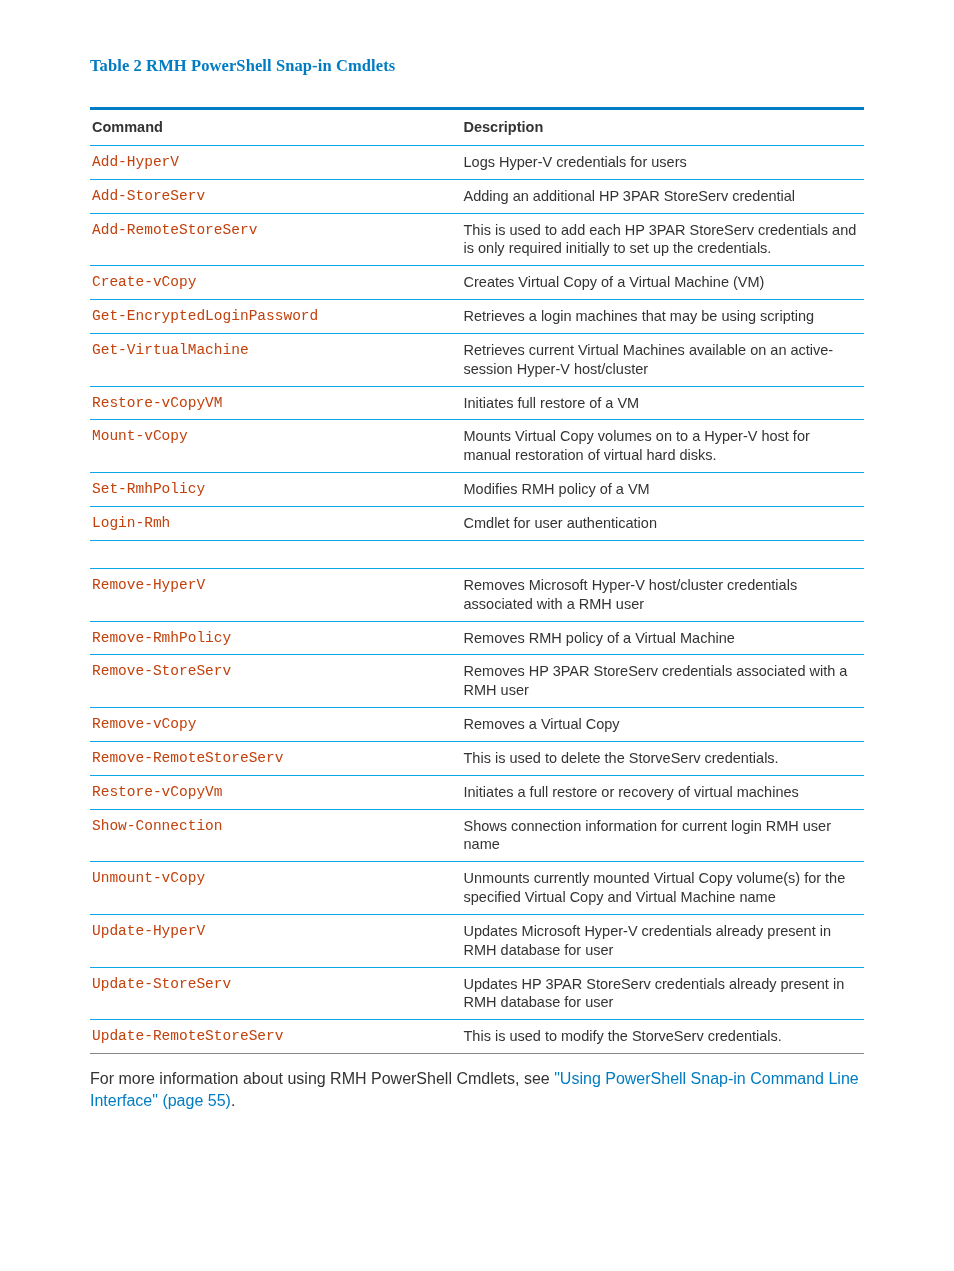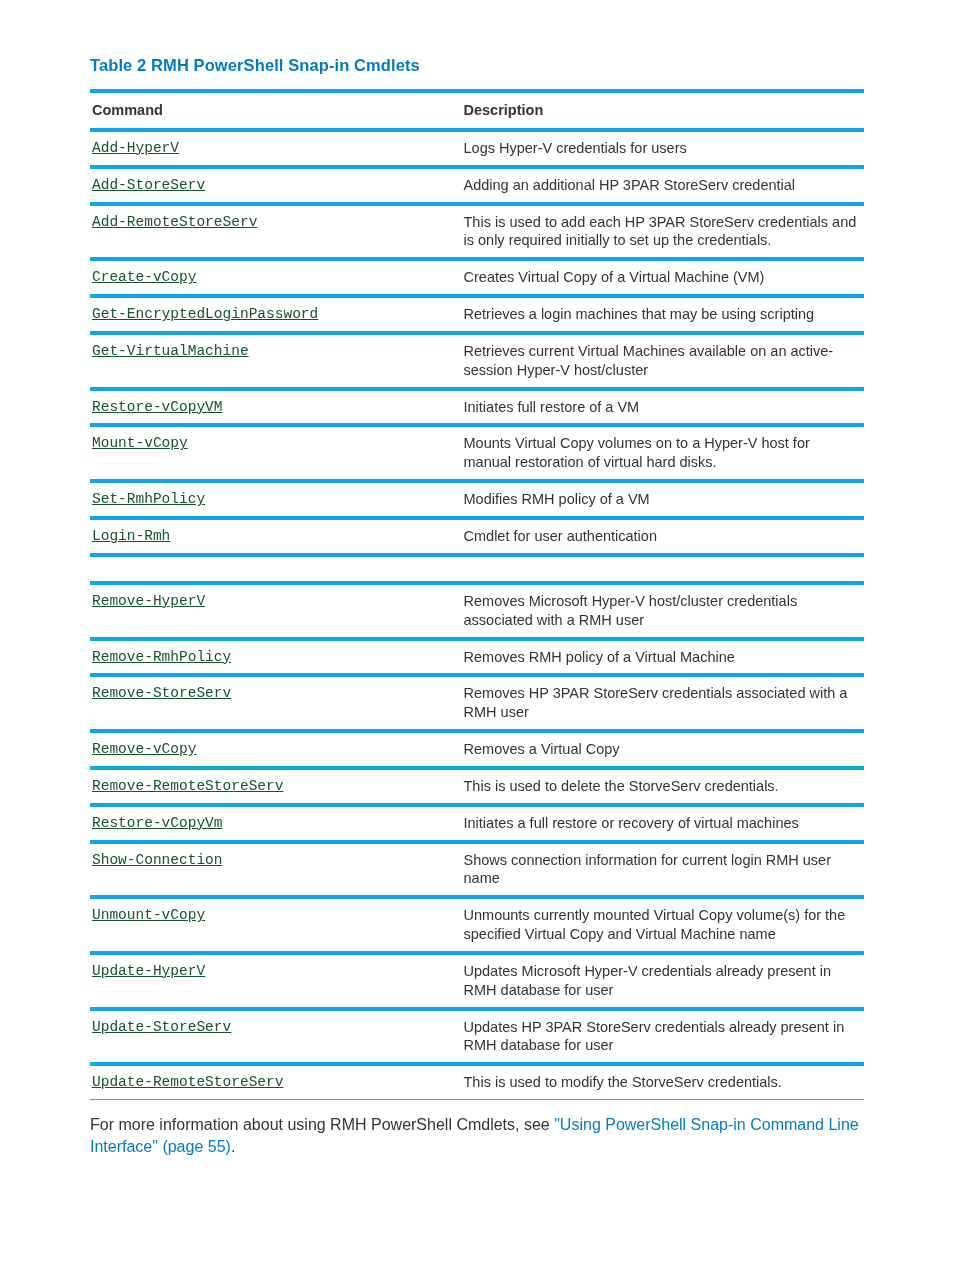--- a/index.html
+++ b/index.html
@@ -12,51 +12,51 @@
     width: 954px;
     min-height: 1271px;
     padding: 56px 90px 40px 90px;
     box-sizing: border-box;
     position: relative;
   }
   .caption {
     color: #007cc2;
     font-weight: bold;
     font-size: 16.5px;
-    margin-bottom: 14px;
+    margin-bottom: 31px;
     letter-spacing: 0.1px;
+    font-family: Liberation Serif, serif;
   }
   table {
     border-collapse: collapse;
     width: 100%;
     border-top: 3px solid #007cc2;
     border-bottom: 1px solid #888;
   }
   th, td {
     text-align: left;
     vertical-align: top;
     font-size: 14.5px;
     line-height: 1.3;
-    border-top: 4px solid #0ea5e9;
+    border-top: 1px solid #0ea5e9;
     box-sizing: border-box;
   }
   th {
     font-weight: bold;
     padding: 8px 6px 8px 2px;
   }
   td {
     padding: 7px 6px 7px 2px;
     color: #333;
   }
   td.cmd {
     font-family: "Courier New", Courier, monospace;
     font-size: 14.5px;
-    color: #14532d;
+    color: #c2410c;
     width: 48%;
-    text-decoration: underline;
   }
   td.desc {
     width: 52%;
   }
   td.empty {
     height: 28px;
   }
   .body-text {
     font-size: 16px;
     line-height: 1.35;

